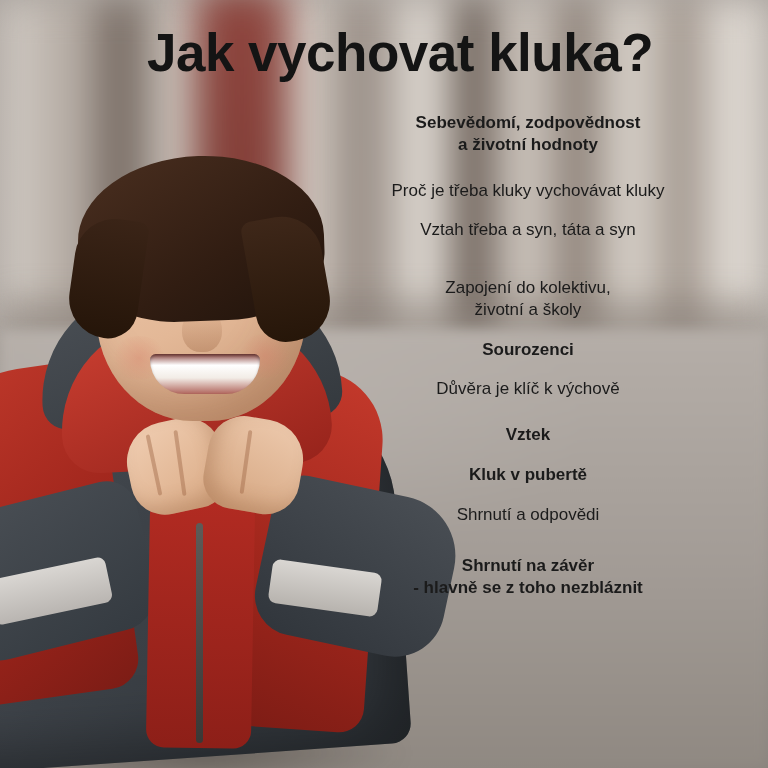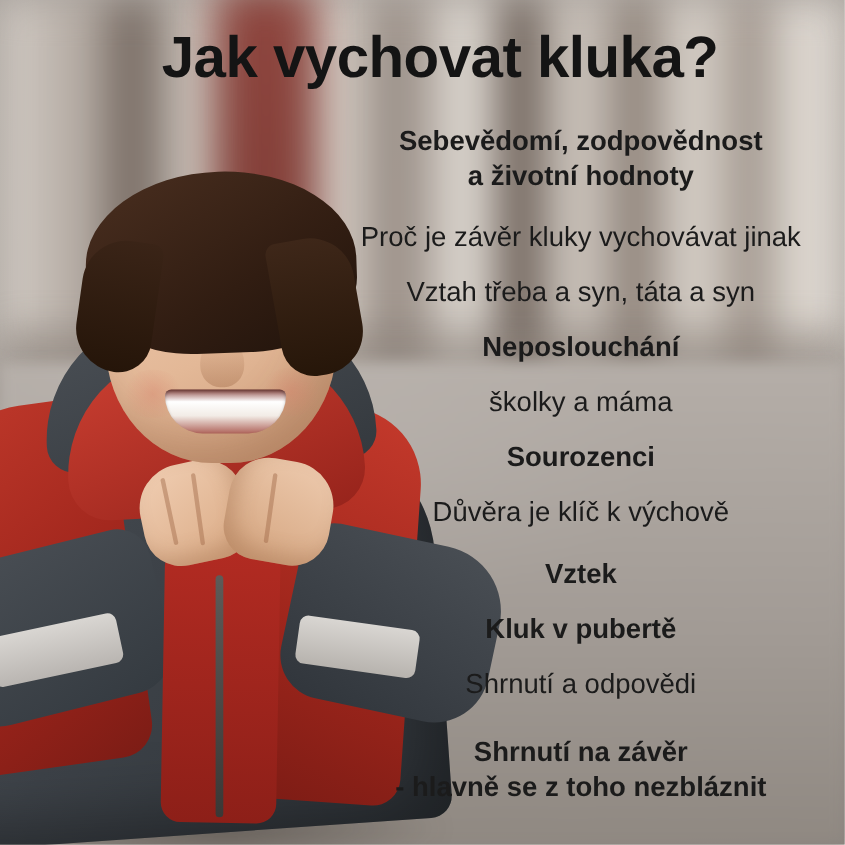--- a/index.html
+++ b/index.html
@@ -254,21 +254,21 @@
   }
   .lines {
     position: absolute;
     left: 300px;
     top: 112px;
     width: 456px;
     text-align: center;
     color: #1b1b1b;
   }
   .line {
-    font-size: 25px;
+    font-size: 17px;
     line-height: 1.28;
     margin: 0;
   }
   .line.bold { font-weight: bold; }
   .gap-sm { height: 18px; }
   .gap-md { height: 24px; }
   .gap-lg { height: 30px; }
 </style>
 </head>
 <body>
@@ -317,27 +317,27 @@
     <div class="hair-lock-l"></div>
     <div class="hair-lock-r"></div>
   </div>
 
   <div class="title">Jak vychovat kluka?</div>
 
   <div class="lines">
     <p class="line bold">Sebevědomí, zodpovědnost</p>
     <p class="line bold">a životní hodnoty</p>
     <div class="gap-md"></div>
-    <p class="line">Proč je závěr kluky vychovávat jinak</p>
+    <p class="line">Proč je třeba kluky vychovávat kluky</p>
     <div class="gap-sm"></div>
     <p class="line">Vztah třeba a syn, táta a syn</p>
     <div class="gap-sm"></div>
-    <p class="line bold">Neposlouchání</p>
-    <div class="gap-sm"></div>
-    <p class="line">školky a máma</p>
+    <div class="gap-sm"></div>
+    <p class="line">Zapojení do kolektivu,</p>
+    <p class="line">životní a školy</p>
     <div class="gap-sm"></div>
     <p class="line bold">Sourozenci</p>
     <div class="gap-sm"></div>
     <p class="line">Důvěra je klíč k výchově</p>
     <div class="gap-md"></div>
     <p class="line bold">Vztek</p>
     <div class="gap-sm"></div>
     <p class="line bold">Kluk v pubertě</p>
     <div class="gap-sm"></div>
     <p class="line">Shrnutí a odpovědi</p>

